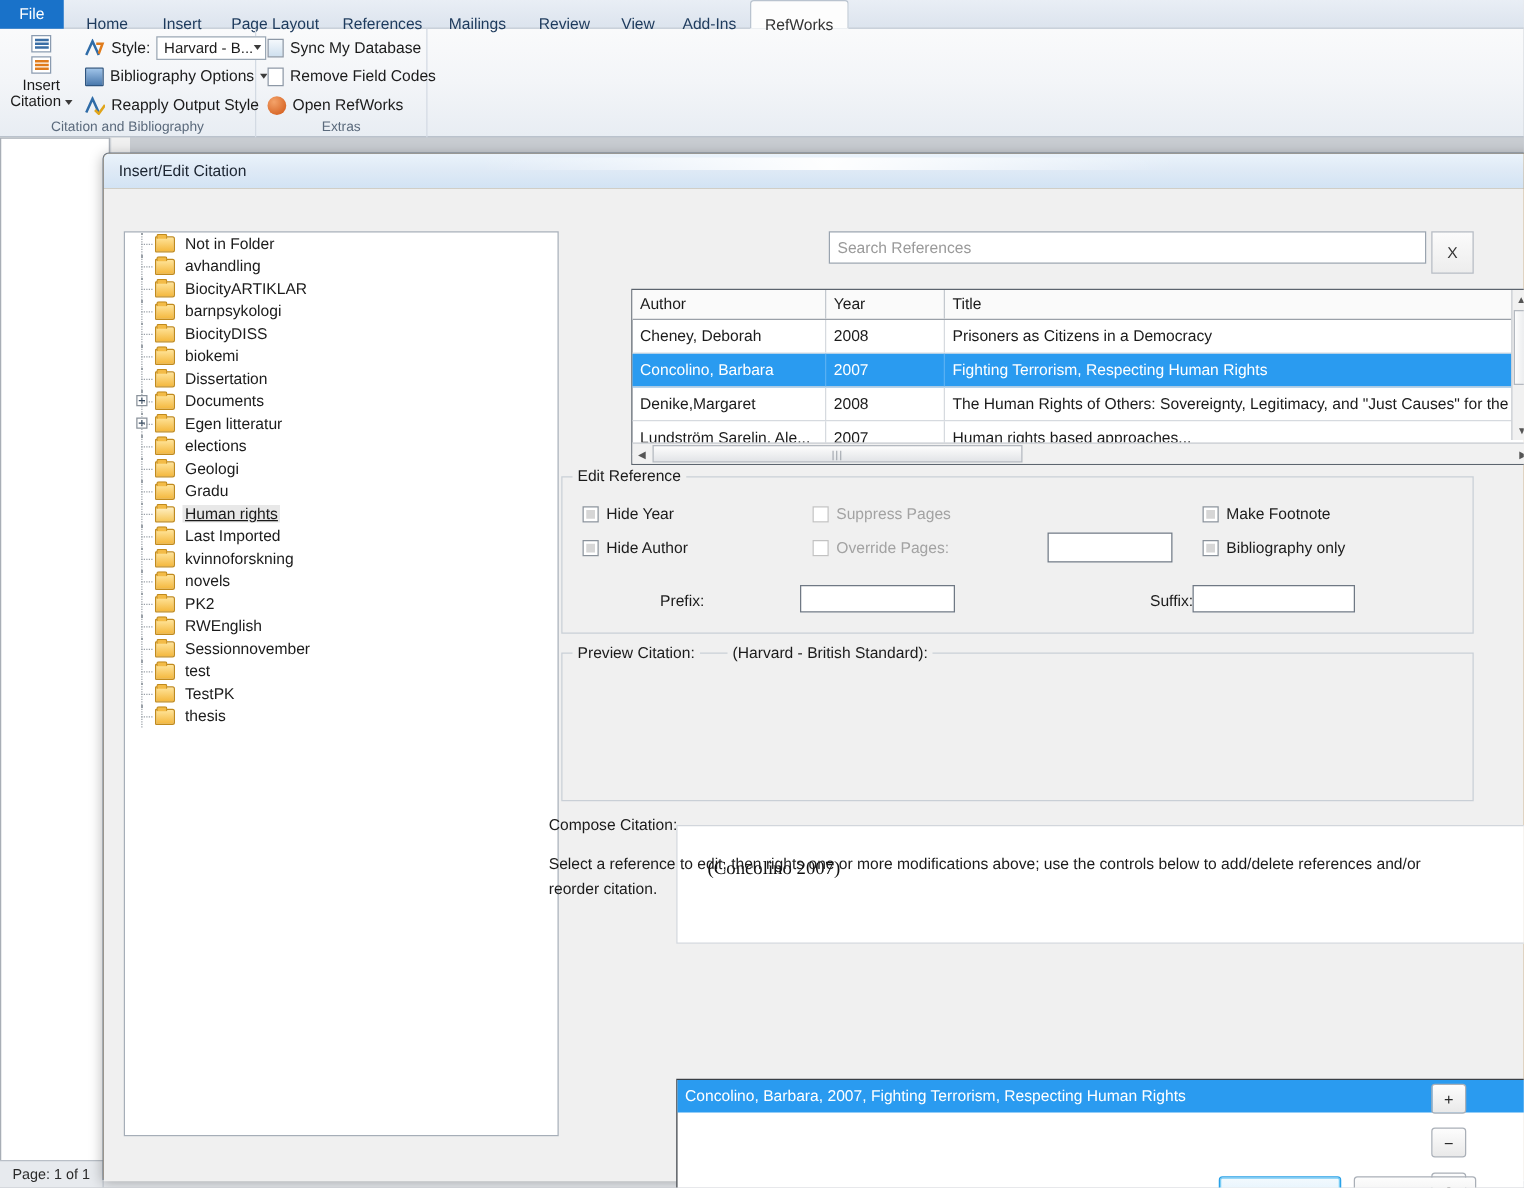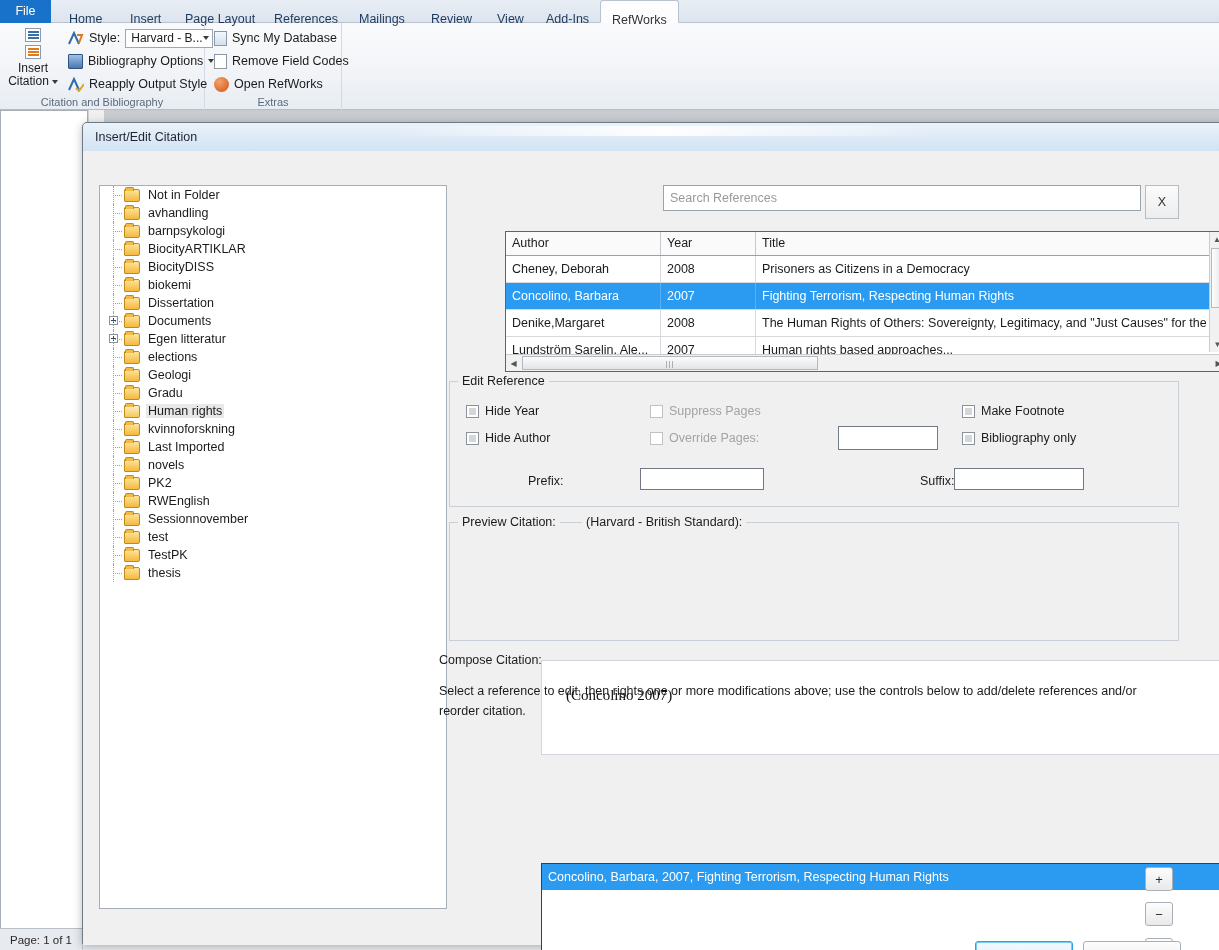--- a/index.html
+++ b/index.html
@@ -98,21 +98,21 @@
   .tnode .plus { position:absolute; left:1px; top:4px; width:9px; height:9px; background:#fff;
                  border:1px solid #8a929b; }
   .tnode .plus:before{content:"";position:absolute;left:1px;top:3px;width:5px;height:1px;background:#35485e;}
   .tnode .plus:after {content:"";position:absolute;left:3px;top:1px;width:1px;height:5px;background:#35485e;}
   .folder { width:16px;height:13px;margin-right:6px;flex:0 0 16px;position:relative;
             background:linear-gradient(to bottom,#ffe49a,#f4b83e); border:1px solid #c08a1d;
             border-radius:1px 2px 2px 1px;}
   .folder:before{content:"";position:absolute;left:0;top:-3px;width:7px;height:3px;
             background:#f3bb47;border:1px solid #c08a1d;border-bottom:none;border-radius:2px 2px 0 0;}
   .folder.open{background:linear-gradient(to bottom,#fff0c4,#f6c75a);}
-  .tnode.sel .tlabel { background:#e8e8e8; }
+  .tnode.sel .tlabel { background:#e8e8e8;text-decoration:underline; }
   .tlabel { padding:0 2px; }
 
   
   .searchwrap { position:absolute; left:580px; top:34px; width:516px; height:30px; }
   .searchbox { position:absolute; left:0; top:0; width:478px; height:26px; background:#fff;
                border:1px solid #9aa4af; padding:0 6px; font-size:12.5px; color:#9a9a9a;
                display:flex; align-items:center; }
   .xbtn { position:absolute; right:0; top:0; width:34px; height:34px;
           background:linear-gradient(to bottom,#fbfbfb,#ededed); border:1px solid #b6bcc4;
           display:flex; align-items:center; justify-content:center; font-size:12.5px; color:#333; }
@@ -297,26 +297,26 @@
             <span class="tlabel">Not in Folder</span>
           </div>
           <div class="tnode">
             <span class="guide"></span>
             <span class="folder"></span>
             <span class="tlabel">avhandling</span>
           </div>
           <div class="tnode">
             <span class="guide"></span>
             <span class="folder"></span>
+            <span class="tlabel">BiocityARTIKLAR</span>
+          </div>
+          <div class="tnode">
+            <span class="guide"></span>
+            <span class="folder"></span>
             <span class="tlabel">barnpsykologi</span>
-          </div>
-          <div class="tnode">
-            <span class="guide"></span>
-            <span class="folder"></span>
-            <span class="tlabel">BiocityARTIKLAR</span>
           </div>
           <div class="tnode">
             <span class="guide"></span>
             <span class="folder"></span>
             <span class="tlabel">BiocityDISS</span>
           </div>
           <div class="tnode">
             <span class="guide"></span>
             <span class="folder"></span>
             <span class="tlabel">biokemi</span>
@@ -356,26 +356,26 @@
             <span class="tlabel">Gradu</span>
           </div>
           <div class="tnode sel">
             <span class="guide"></span>
             <span class="folder open"></span>
             <span class="tlabel">Human rights</span>
           </div>
           <div class="tnode">
             <span class="guide"></span>
             <span class="folder"></span>
+            <span class="tlabel">Last Imported</span>
+          </div>
+          <div class="tnode">
+            <span class="guide"></span>
+            <span class="folder"></span>
             <span class="tlabel">kvinnoforskning</span>
-          </div>
-          <div class="tnode">
-            <span class="guide"></span>
-            <span class="folder"></span>
-            <span class="tlabel">Last Imported</span>
           </div>
           <div class="tnode">
             <span class="guide"></span>
             <span class="folder"></span>
             <span class="tlabel">novels</span>
           </div>
           <div class="tnode">
             <span class="guide"></span>
             <span class="folder"></span>
             <span class="tlabel">PK2</span>

